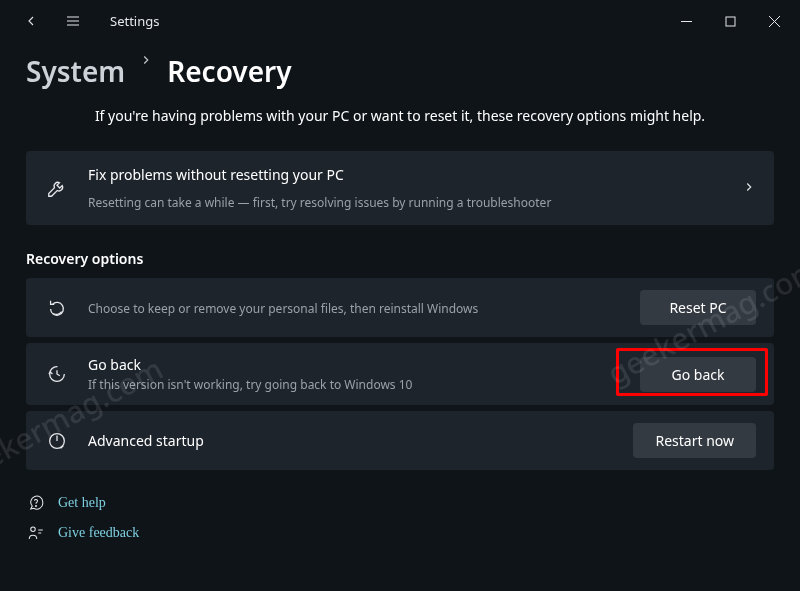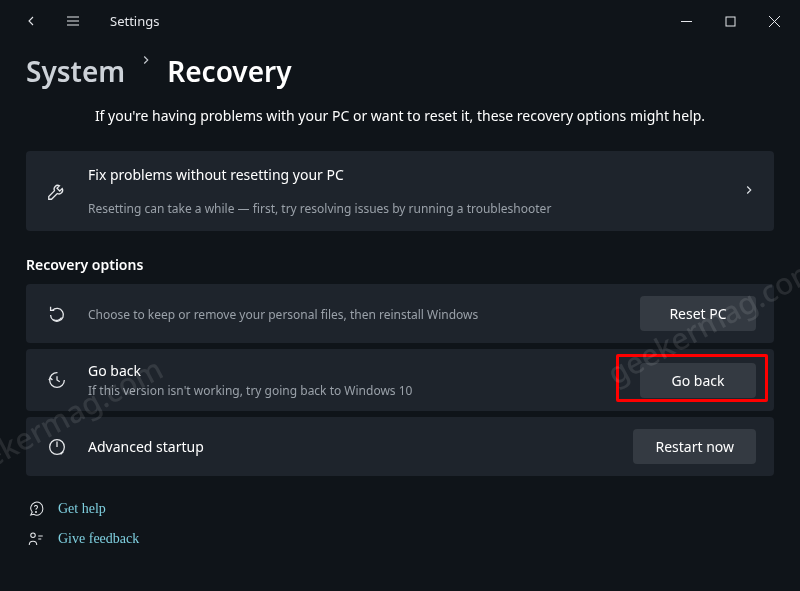--- a/index.html
+++ b/index.html
@@ -45,21 +45,21 @@
     border-radius: 4px;
     display: flex;
     align-items: center;
     padding: 14px 18px;
     gap: 18px;
     margin-bottom: 8px;
   }
   .card .left-icon { width: 26px; display:flex; align-items:center; justify-content:center; color:#e6e8eb; flex-shrink:0; }
   .card .text { flex: 1; min-width: 0; }
   .card .title { color: #ffffff; font-size: 14px; font-weight: 400; }
-  .card .desc { color: #9aa1a9; font-size: 12px; margin-top: 16px; }
+  .card .desc { color: #9aa1a9; font-size: 12px; margin-top: 10px; }
   .chevron { color: #dfe3e7; flex-shrink: 0; }
   .section-header { color: #ffffff; font-size: 14px; font-weight: 600; margin: 24px 0 10px 0; }
   .opt-row {
     background: #1e242c;
     border-radius: 4px;
     display: flex;
     align-items: center;
     padding: 12px 18px;
     gap: 18px;
     margin-bottom: 6px;

